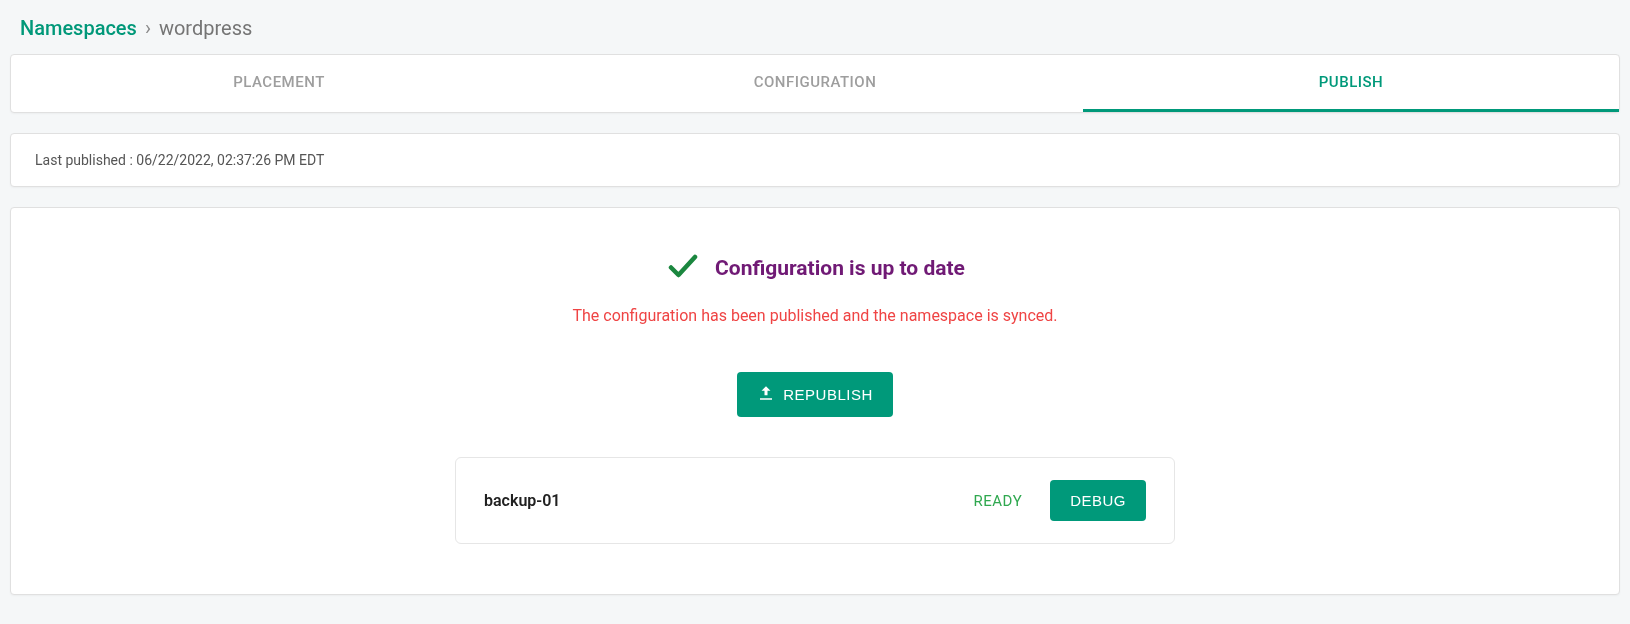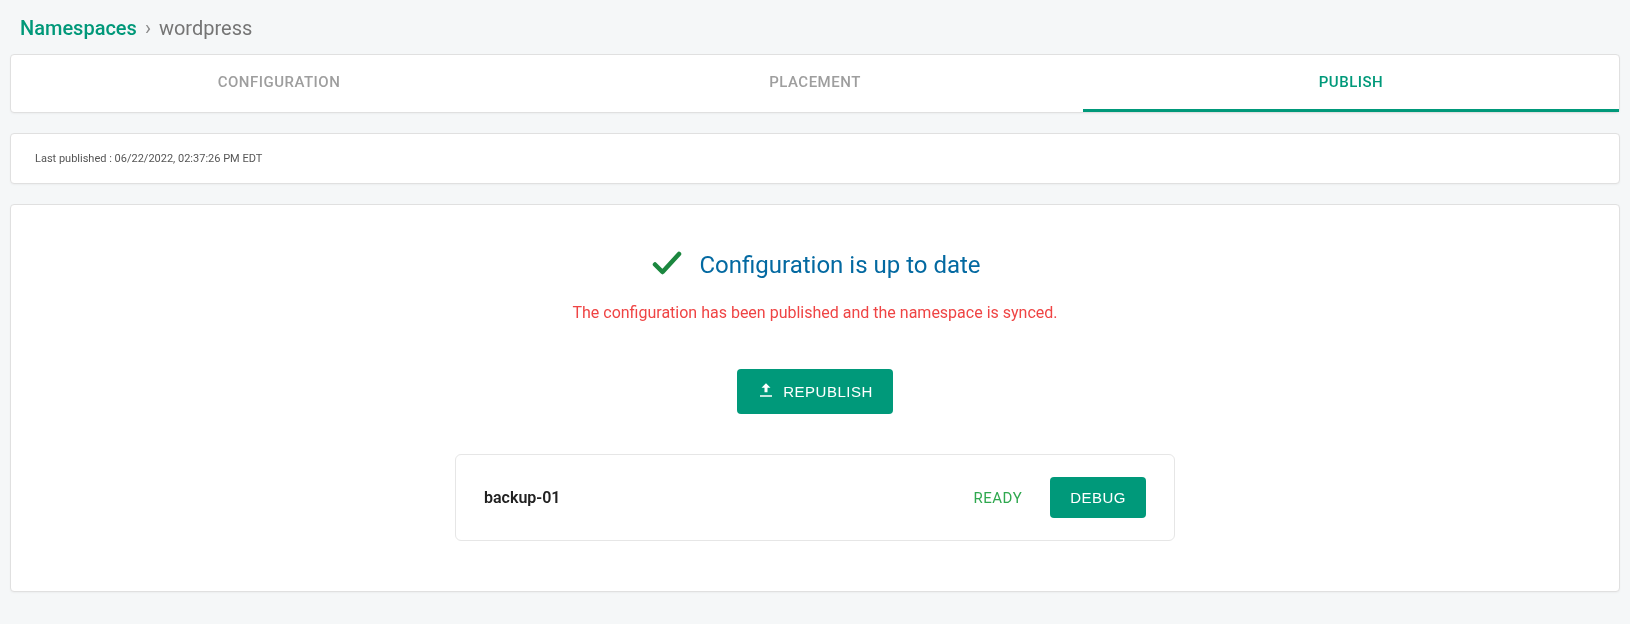--- a/index.html
+++ b/index.html
@@ -52,21 +52,21 @@
     justify-content: space-between;
     padding: 18px 24px;
   }
   .status-left h2 {
     font-size: 22px;
     font-weight: 400;
     margin-bottom: 8px;
   }
   .status-left h2 .value { color: #9e9e9e; }
   .status-left p {
-    font-size: 11px;
+    font-size: 14px;
     color: #555;
   }
   .btn {
     background: #00997a;
     color: #fff;
     border: none;
     border-radius: 4px;
     padding: 12px 20px;
     font-size: 15px;
     font-weight: 500;
@@ -81,23 +81,23 @@
     text-align: center;
   }
   .config-title-row {
     display: flex;
     align-items: center;
     justify-content: center;
     gap: 14px;
     margin-bottom: 18px;
   }
   .config-title-row h3 {
-    font-size: 24px;
-    font-weight: 400;
-    color: #0369a1;
+    font-size: 21px;
+    font-weight: 700;
+    color: #701a75;
   }
   .check-icon svg { width: 36px; height: 36px; stroke: #1b873f; }
   .config-desc {
     font-size: 16px;
     color: #ef4444;
     margin-bottom: 47px;
   }
   .upload-icon svg { width: 18px; height: 18px; fill: #fff; }
   .backup-list {
     max-width: 720px;
@@ -128,22 +128,22 @@
 <body>
 
 <div class="breadcrumb">
   <a href="#">Namespaces</a>
   <span class="sep">›</span>
   <span class="current">wordpress</span>
 </div>
 
 <div class="card">
   <div class="tabs">
+    <div class="tab">PLACEMENT</div>
     <div class="tab">CONFIGURATION</div>
-    <div class="tab">PLACEMENT</div>
     <div class="tab active">PUBLISH</div>
   </div>
 </div>
 
 <div class="card status-card">
   <div class="status-left">
     <p>
       <span>Last published : </span><span>06/22/2022, 02:37:26 PM EDT</span>
     </p>
   </div>

